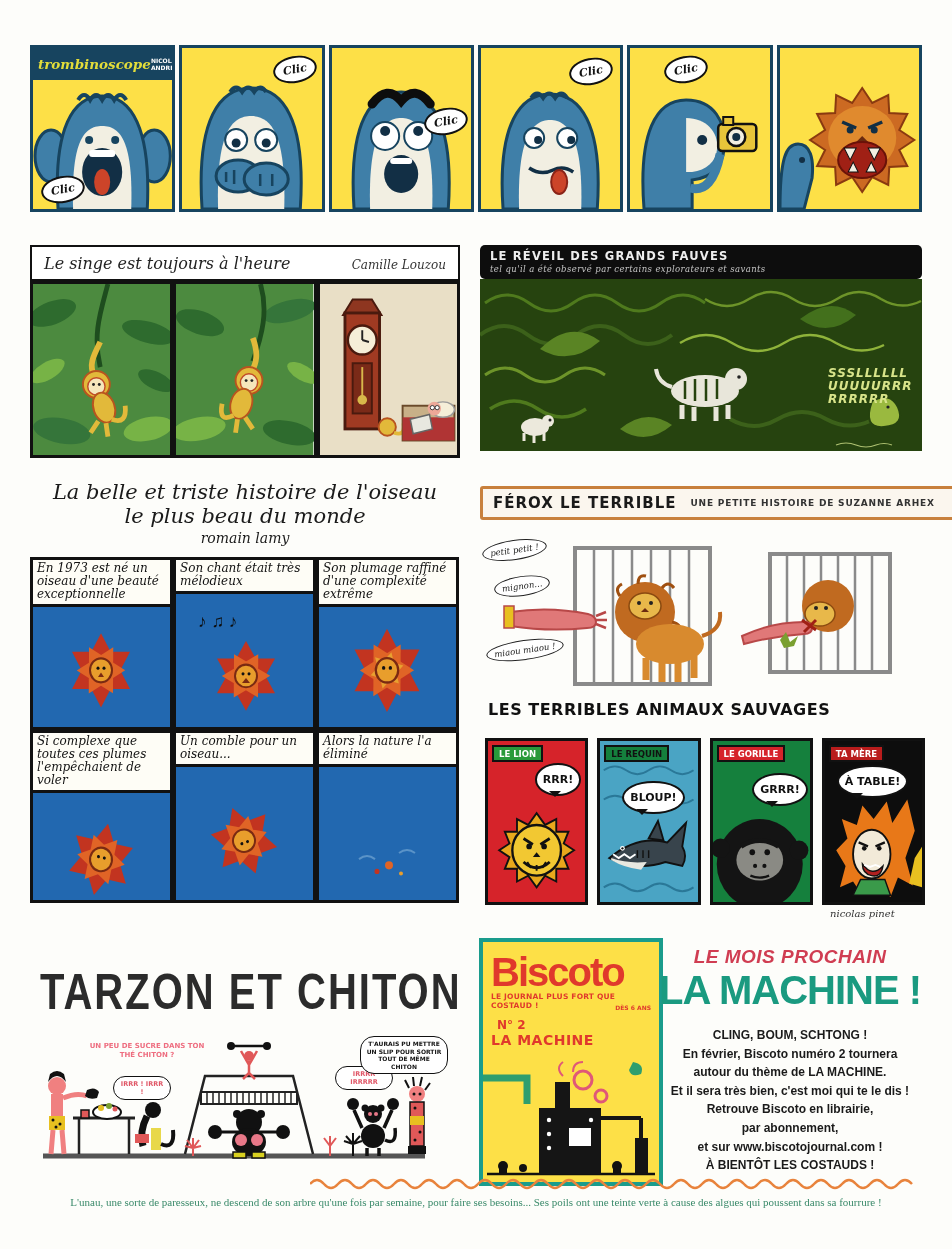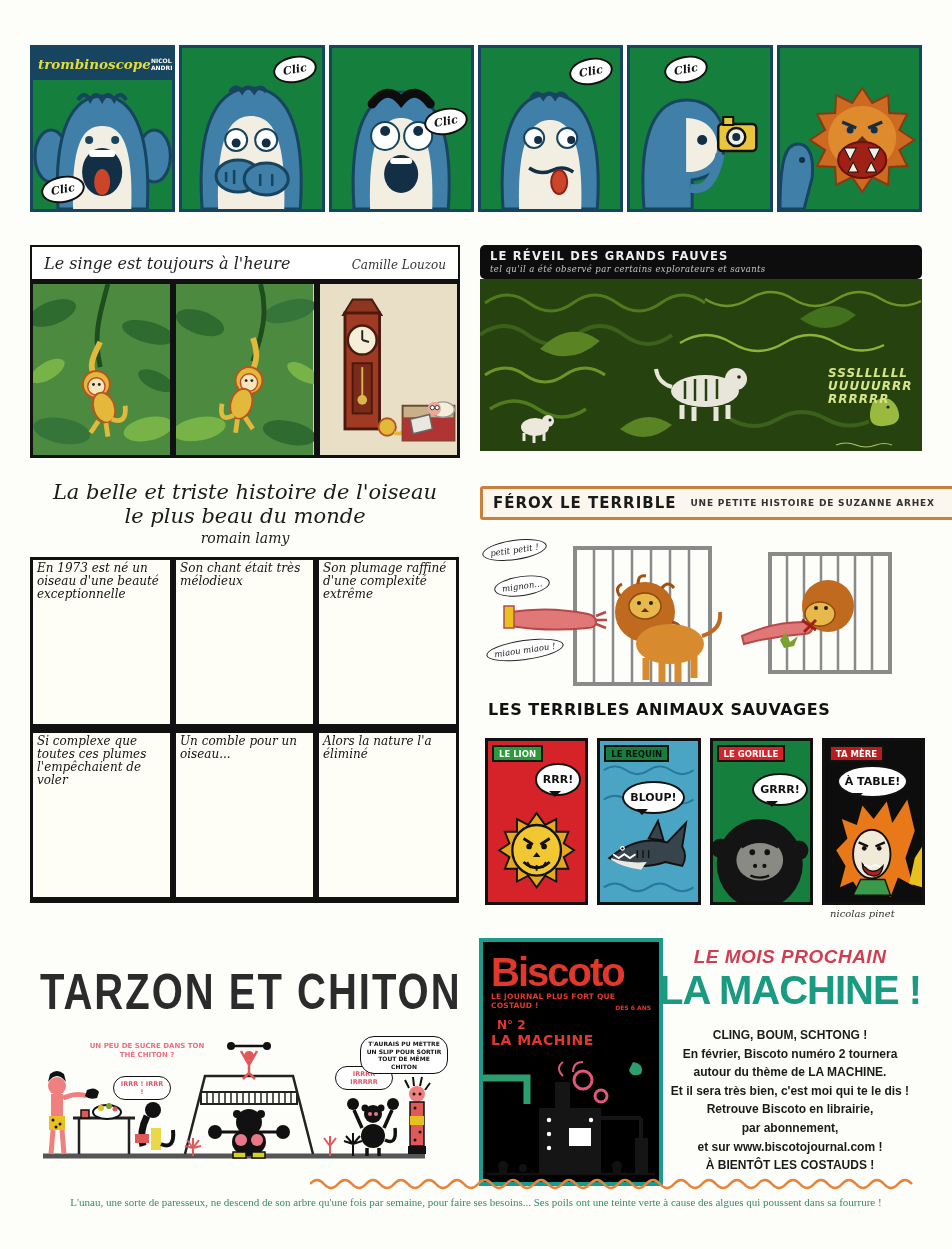--- a/index.html
+++ b/index.html
@@ -1,21 +1,21 @@
 <!DOCTYPE html>
 <html><head>
 <meta charset="utf-8">
 <style>
   html,body{margin:0;padding:0;background:#e9e9e9;}
   #page{position:relative;width:952px;height:1249px;background:#fdfdfa;margin:0 auto;overflow:hidden;
         font-family:"Liberation Sans",sans-serif;}
 
   
   .strip{position:absolute;left:30px;top:45px;width:892px;height:167px;display:flex;gap:4px;}
-  .sp{position:relative;flex:1;background:#15803d;border:3px solid #17445f;box-sizing:border-box;overflow:hidden;}
+  .sp{position:relative;flex:1;background:#fde047;border:3px solid #17445f;box-sizing:border-box;overflow:hidden;}
   .sp svg{position:absolute;left:0;top:0;width:100%;height:100%;}
   .tromb-band{position:absolute;top:0;left:0;right:0;height:32px;background:#17445f;display:flex;
               align-items:center;justify-content:space-between;padding:0 5px;box-sizing:border-box;z-index:2;}
   .tromb-title{font:italic 800 13.5px "DejaVu Serif",serif;color:#e3dd3a;}
   .tromb-author{font:700 6px "DejaVu Sans",sans-serif;color:#fff;width:36px;line-height:1.2;text-transform:uppercase;}
   .clic{position:absolute;background:#fff;border:2.5px solid #111;border-radius:50%;padding:5px 8px;
         font:italic 800 11px "DejaVu Serif",serif;color:#111;transform:rotate(-10deg);z-index:3;}
 
   
   .singe{position:absolute;left:30px;top:245px;width:430px;}
@@ -37,21 +37,21 @@
   .reveil-sound{position:absolute;right:8px;top:88px;width:86px;color:#d8e48a;
                 font:italic 800 12px "DejaVu Sans",sans-serif;line-height:1.1;letter-spacing:1px;}
 
   
   .ois-title{position:absolute;left:30px;top:480px;width:430px;text-align:center;color:#1a1a1a;}
   .ois-l1,.ois-l2{font:italic 21px "DejaVu Serif",serif;line-height:1.15;}
   .ois-auth{font:italic 14px "DejaVu Serif",serif;margin-top:2px;}
   .ois-grid{position:absolute;left:30px;top:557px;width:429px;display:grid;
             grid-template-columns:repeat(3,1fr);}
   .op{position:relative;height:173px;border:3px solid #111;box-sizing:border-box;background:#2268b0;
-      display:flex;overflow:hidden;}
+      display:flex;flex-direction:column;overflow:hidden;}
   .op .cap{background:#fefdf6;border-bottom:3px solid #111;padding:2px 4px 3px;
            font:italic 12px/1.08 "DejaVu Serif",serif;color:#111;}
   .op svg{flex:1;width:100%;}
 
   
   .ferox-box{position:absolute;left:480px;top:486px;width:521px;height:34px;border:3px solid #c8803c;
              border-radius:3px;background:#fbf6ee;display:flex;align-items:center;box-sizing:border-box;padding:0 10px;}
   .ferox-title{font:800 15px "DejaVu Sans",sans-serif;color:#1a1a1a;letter-spacing:1px;}
   .ferox-sub{font:700 9px "DejaVu Sans",sans-serif;color:#333;letter-spacing:.8px;margin-left:14px;}
   .ferox-scene{position:absolute;left:480px;top:540px;width:440px;height:152px;}
@@ -81,21 +81,21 @@
   .tz-sucre{position:absolute;left:52px;top:6px;width:120px;color:#ee6e80;
             font:800 7px/1.35 "DejaVu Sans",sans-serif;text-align:center;}
   .tz-bub{position:absolute;background:#fff;border:1.5px solid #111;border-radius:14px;padding:3px 5px;
           font:800 6.5px/1.25 "DejaVu Sans",sans-serif;text-align:center;}
   .tz-b1{left:78px;top:40px;color:#e05868;width:46px;}
   .tz-b2{left:300px;top:30px;color:#e05868;width:46px;}
   .tz-b3{left:325px;top:0px;color:#111;width:76px;font-size:6px;}
 
   
   .cover{position:absolute;left:479px;top:938px;width:184px;height:248px;border:4px solid #1a9c8c;
-         background:#000000;box-sizing:border-box;overflow:hidden;}
+         background:#fde047;box-sizing:border-box;overflow:hidden;}
   .cov-logo{margin:12px 8px 0;font:800 40px "Liberation Sans",sans-serif;color:#e0392c;
             letter-spacing:-2px;line-height:.9;}
   .cov-tag{margin:2px 8px 0;font:800 7.5px "DejaVu Sans",sans-serif;color:#e0392c;letter-spacing:.2px;}
   .cov-age{position:absolute;right:8px;top:62px;font:800 6px "DejaVu Sans",sans-serif;color:#e0392c;}
   .cov-issue{margin:8px 0 0 14px;font:800 12px "DejaVu Sans",sans-serif;color:#e0392c;}
   .cov-theme{margin:0 0 0 8px;font:800 14px "DejaVu Sans",sans-serif;color:#e0392c;letter-spacing:.5px;}
   .cov-art{position:absolute;left:0;right:0;bottom:0;height:126px;}
   .cov-art svg{width:100%;height:100%;}
 
   

